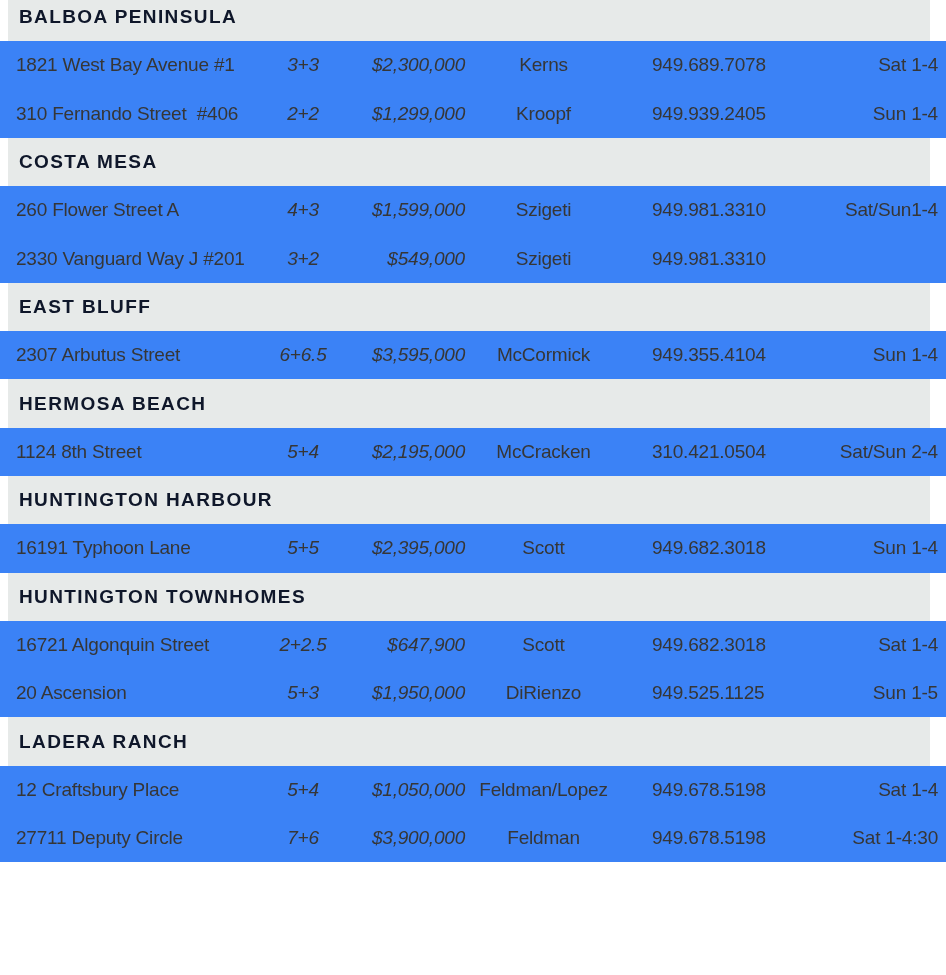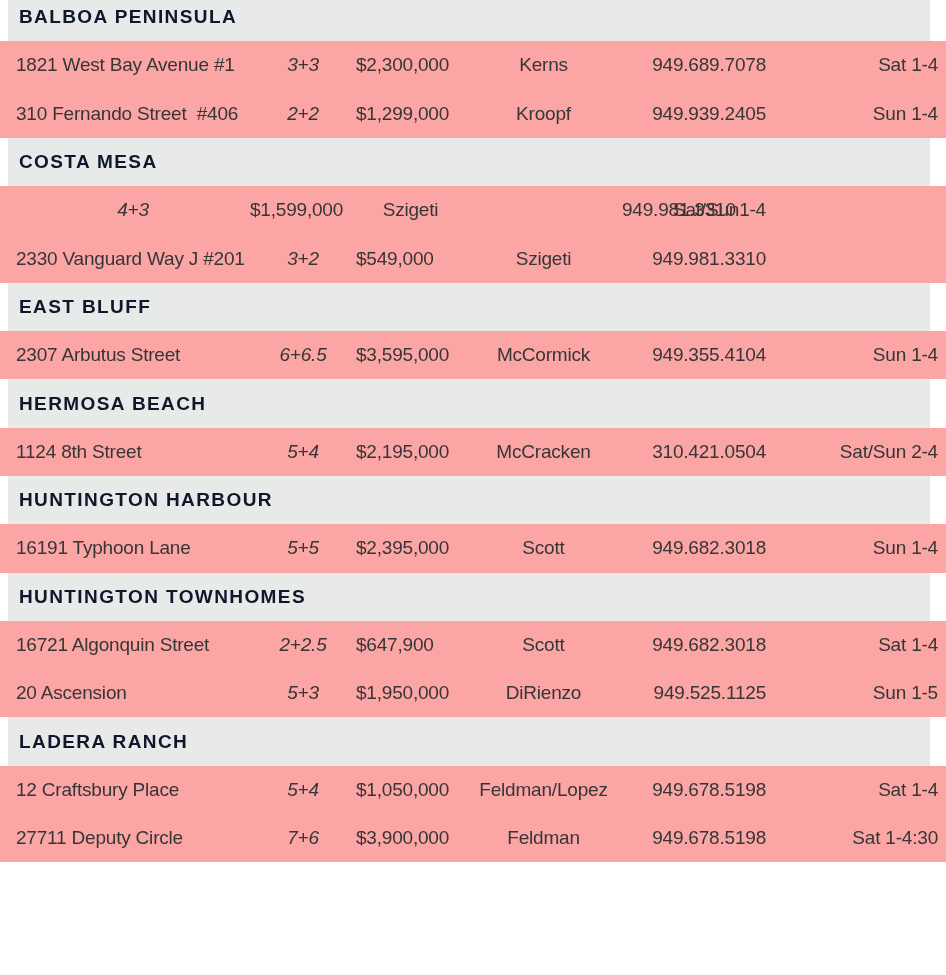--- a/index.html
+++ b/index.html
@@ -32,33 +32,33 @@
     letter-spacing: 1.4px;
     color: #0f172a;
   }
   .row {
     height: 48.3px;
     display: grid;
     grid-template-columns: 234px 106px 109px 157px 30px 114px 1fr;
     align-items: center;
     padding: 0 8px 0 16px;
     box-sizing: border-box;
-    background: #fca5a5;
+    background: #3b82f6;
   }
   .cell {
     font-size: 19px;
     color: #363636;
     letter-spacing: -0.2px;
     white-space: pre;
     overflow: visible;
   }
   .cell.beds  { text-align: center; font-style: italic; }
-  .cell.price { text-align: left; }
+  .cell.price { text-align: right; font-style: italic; }
   .cell.agent { text-align: center; }
-  .cell.phone { text-align: right; }
+  .cell.phone { text-align: left; }
   .cell.time  { text-align: right; }
 </style>
 </head>
 <body>
 
 <div class="table">
     <div class="band">
     <span class="band-label">BALBOA PENINSULA</span>
   </div>
     <div class="row">
@@ -76,20 +76,21 @@
     <span class="cell price">$1,299,000</span>
     <span class="cell agent">Kroopf</span>
     <span class="cell spacer"></span>
     <span class="cell phone">949.939.2405</span>
     <span class="cell time">Sun 1-4</span>
   </div>
     <div class="band">
     <span class="band-label">COSTA MESA</span>
   </div>
     <div class="row">
+    <span class="cell address">260 Flower Street A</span>
     <span class="cell beds">4+3</span>
     <span class="cell price">$1,599,000</span>
     <span class="cell agent">Szigeti</span>
     <span class="cell spacer"></span>
     <span class="cell phone">949.981.3310</span>
     <span class="cell time">Sat/Sun1-4</span>
   </div>
     <div class="row">
     <span class="cell address">2330 Vanguard Way J #201</span>
     <span class="cell beds">3+2</span>

